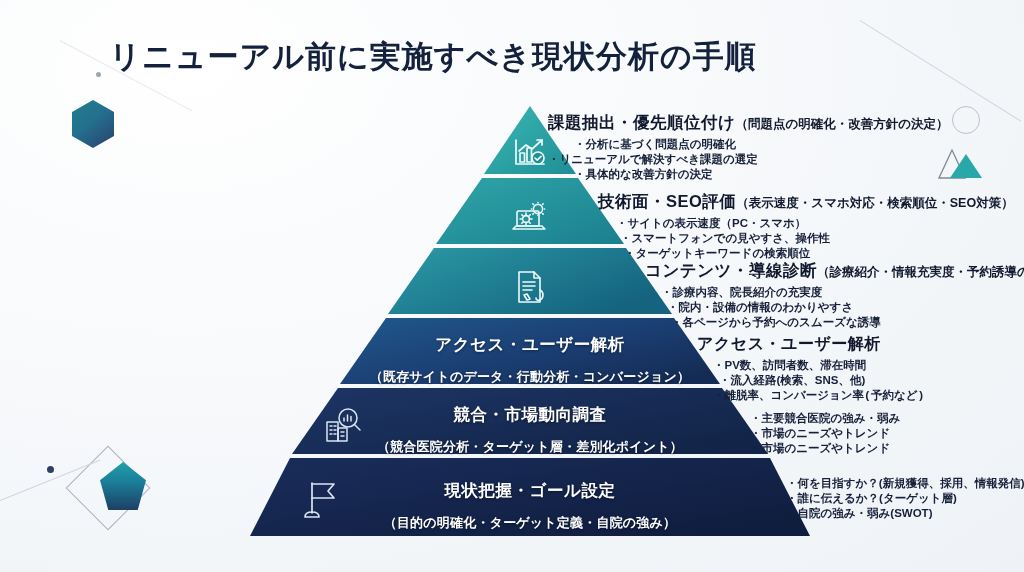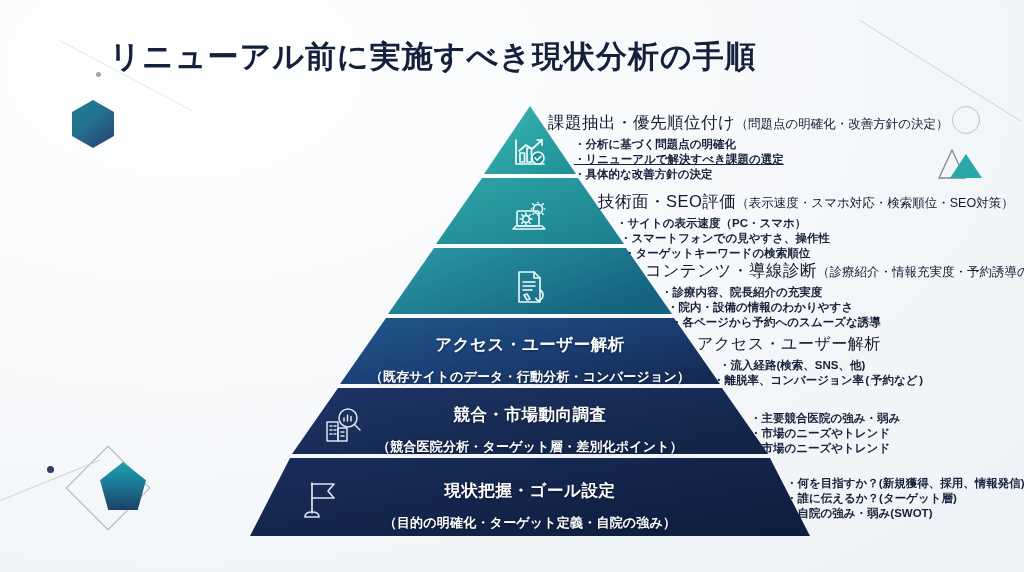--- a/index.html
+++ b/index.html
@@ -52,21 +52,21 @@
   .t-icon svg{display:block;}
   .in-label{
     position:absolute;left:0;width:620px;text-align:center;color:#ffffff;
     text-shadow:0 1px 3px rgba(0,0,0,.45);
   }
   .in-label .h{font-size:16.5px;font-weight:bold;letter-spacing:.5px;}
   .in-label .s{font-size:13px;font-weight:bold;margin-top:12px;letter-spacing:.2px;text-align:center;}
 
   
   .callout{position:absolute;color:#11192e;}
-  .callout .head{font-weight:normal;white-space:nowrap;}
+  .callout .head{font-weight:bold;white-space:nowrap;}
   .callout .head .main{font-size:16.5px;letter-spacing:.5px;}
   .callout .head .sub{font-size:12.5px;}
   .callout ul{list-style:none;margin:3px 0 0 0;padding:0;}
   .callout li{font-size:11.5px;line-height:15px;white-space:nowrap;color:#16203a;font-weight:bold;}
   .callout.plain .head .main{font-size:16px;}
 </style>
 </head>
 <body>
 
 <div id="stage">
@@ -246,21 +246,21 @@
       </div>
     </div>
   </div>
 
   <div class="callout" style="left:548px;top:112px;">
     <div class="head">
       <span class="main">課題抽出・優先順位付け</span><span class="sub">（問題点の明確化・改善方針の決定）</span>
     </div>
     <ul>
       <li style="margin-left:26px;">・分析に基づく問題点の明確化</li>
-      <li style="margin-left:26px;text-decoration:underline;">・リニューアルで解決すべき課題の選定</li>
+      <li style="">・リニューアルで解決すべき課題の選定</li>
       <li style="margin-left:26px;">・具体的な改善方針の決定</li>
     </ul>
   </div>
 
   <div class="callout" style="left:598px;top:191px;">
     <div class="head">
       <span class="main">技術面・SEO評価</span><span class="sub">（表示速度・スマホ対応・検索順位・SEO対策）</span>
     </div>
     <ul>
       <li style="margin-left:18px;">・サイトの表示速度（PC・スマホ）</li>
@@ -278,20 +278,21 @@
       <li style="margin-left:22px;">・院内・設備の情報のわかりやすさ</li>
       <li style="margin-left:26px;">・各ページから予約へのスムーズな誘導</li>
     </ul>
   </div>
 
   <div class="callout plain" style="left:697px;top:334px;">
     <div class="head">
       <span class="main">アクセス・ユーザー解析</span>
     </div>
     <ul>
+      <li style="margin-left:16px;">・PV数、訪問者数、滞在時間</li>
       <li style="margin-left:22px;">・流入経路(検索、SNS、他)</li>
       <li style="margin-left:16px;font-family:Liberation Mono, monospace;">・離脱率、コンバージョン率(予約など)</li>
     </ul>
   </div>
 
   <div class="callout" style="left:750px;top:408px;">
     <ul>
       <li>・主要競合医院の強み・弱み</li>
       <li>・市場のニーズやトレンド</li>
       <li>・市場のニーズやトレンド</li>

